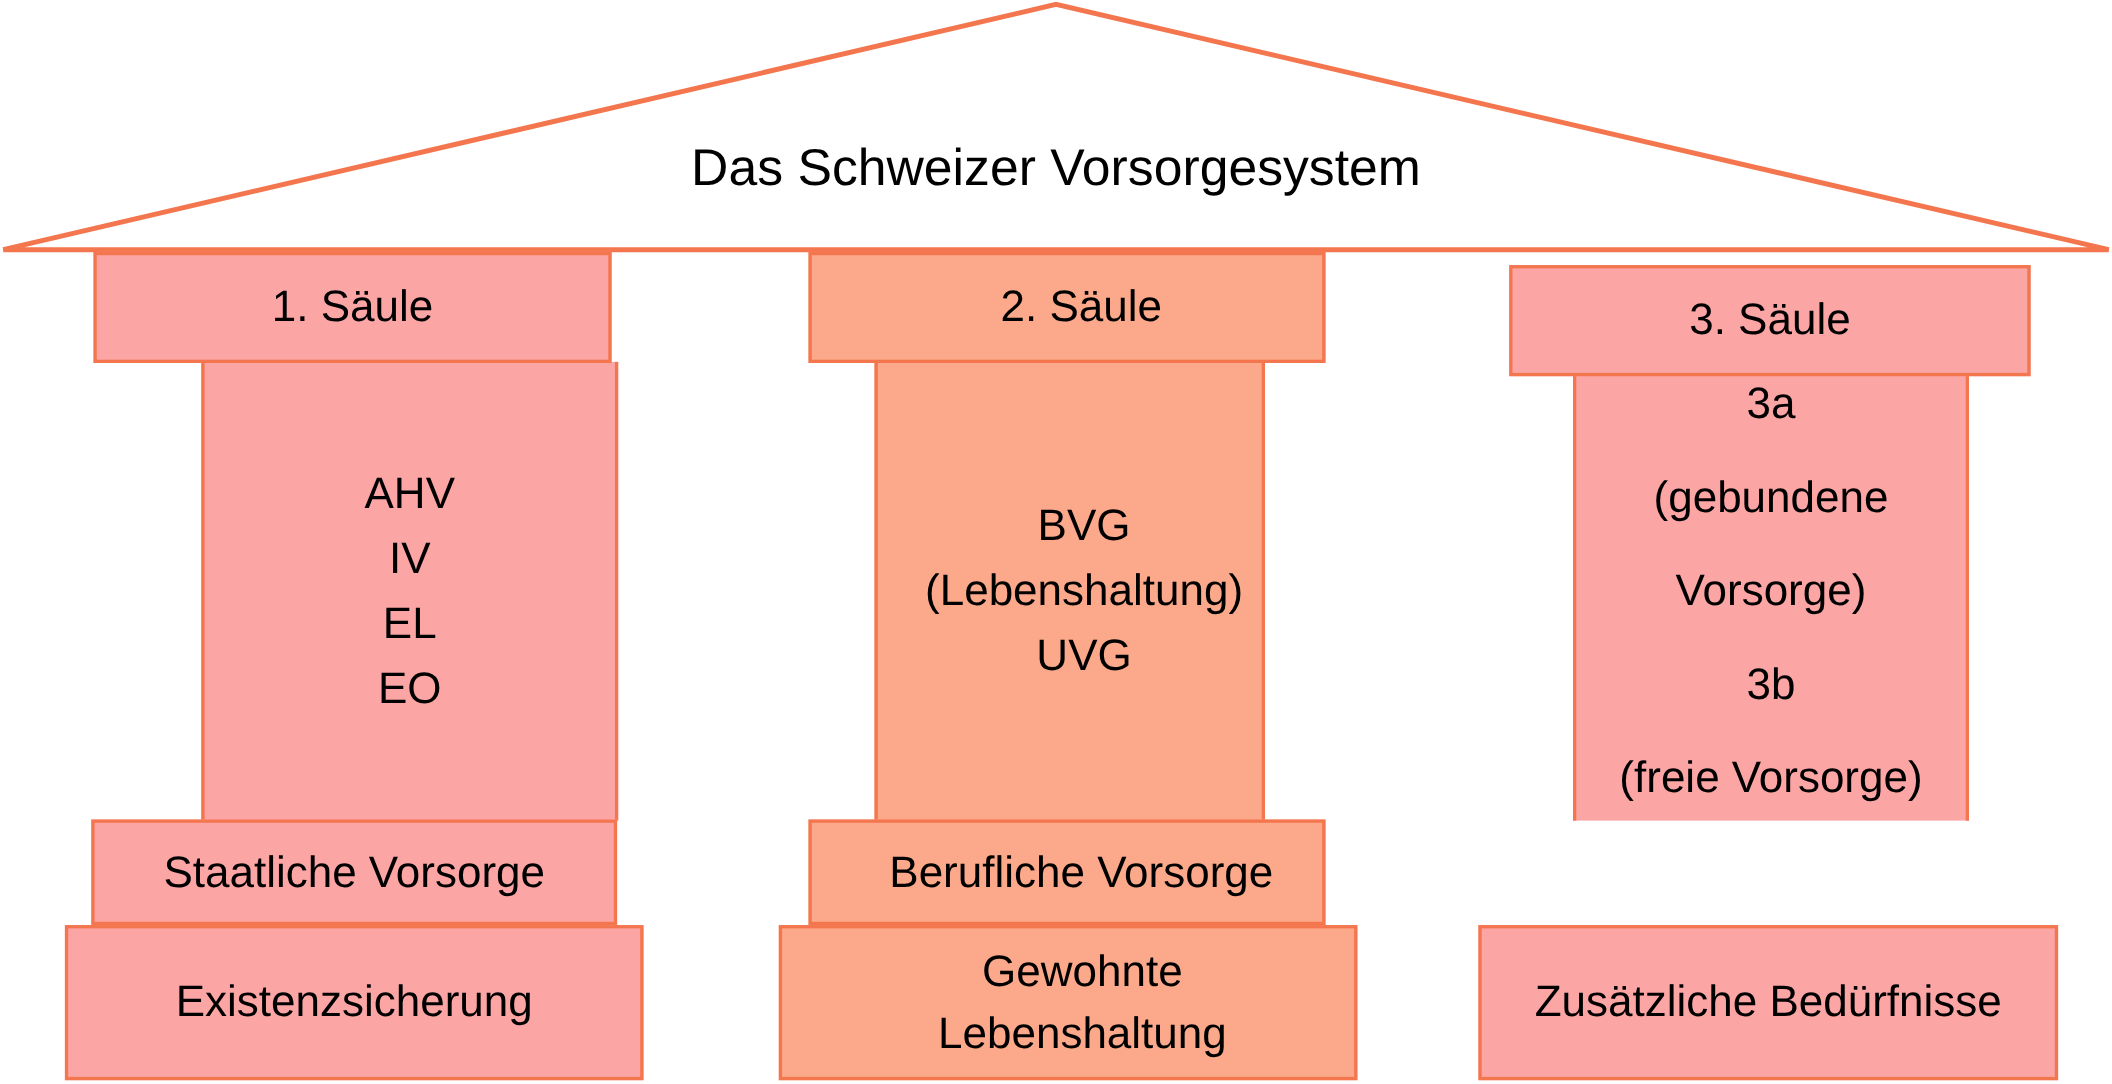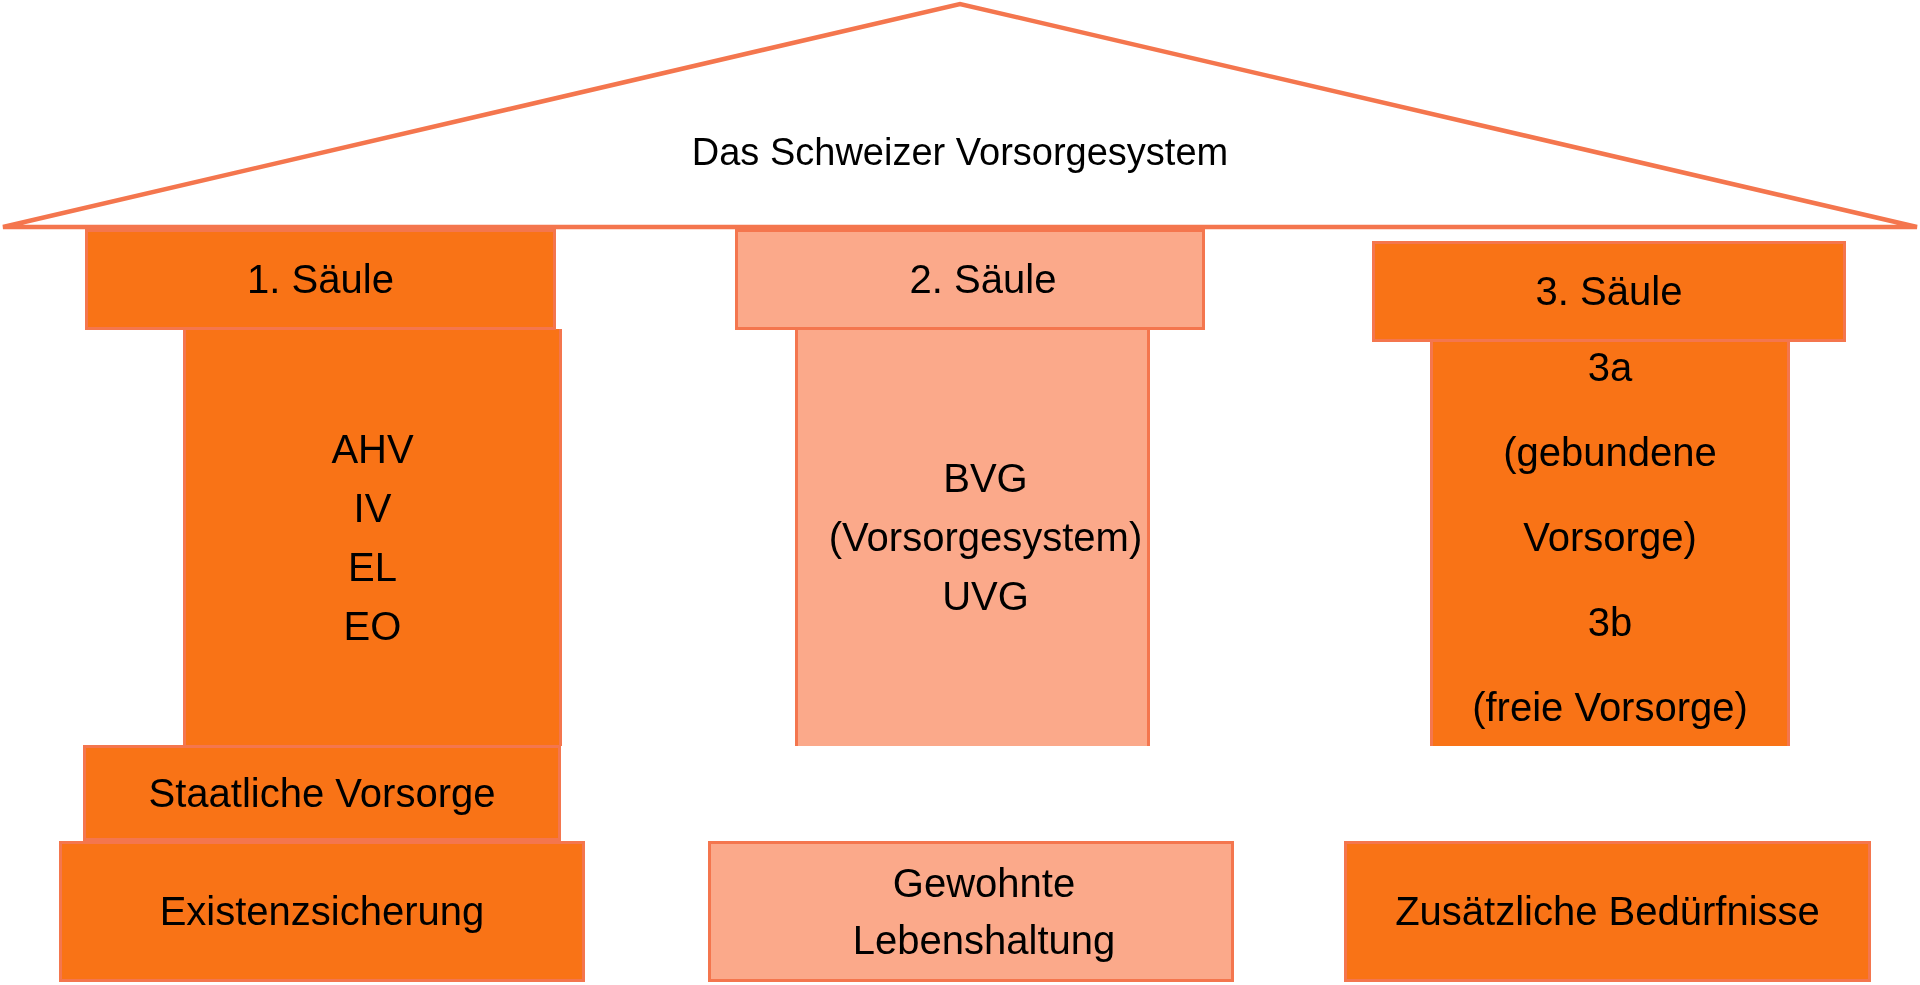--- a/index.html
+++ b/index.html
@@ -28,29 +28,29 @@
     stroke: var(--accent, #F4764E);
     stroke-width: 4.5;
     stroke-linejoin: miter;
   }
   .title {
     position: absolute;
     left: 0;
     right: 0;
     top: 128px;
     text-align: center;
-    font-size: 38px;
+    font-size: 47px;
     line-height: 48px;
     color: #000000;
   }
   .box {
     position: absolute;
     box-sizing: border-box;
     border: 3.5px solid var(--accent, #F4764E);
-    background: #f97316;
+    background: #fca5a5;
     display: flex;
     align-items: center;
     justify-content: center;
     text-align: center;
     font-size: 40px;
     color: #000000;
   }
   .filled {
     background: var(--fill, #FBA98A);
     padding-left: 26px;
@@ -99,24 +99,25 @@
     <div>EO</div>
   </div>
   <div class="box p1-header">1. Säule</div>
   <div class="box p1-capital">Staatliche Vorsorge</div>
   <div class="box base p1-base">
     <div>Existenzsicherung</div>
   </div>
 
   <div class="box shaft filled p2-shaft">
     <div>BVG</div>
-    <div>(Vorsorgesystem)</div>
+    <div>(Lebenshaltung)</div>
     <div>UVG</div>
   </div>
   <div class="box filled p2-header">2. Säule</div>
+  <div class="box filled p2-capital">Berufliche Vorsorge</div>
   <div class="box base filled p2-base">
     <div>Gewohnte</div>
     <div>Lebenshaltung</div>
   </div>
 
   <div class="box shaft p3-shaft">
     <div>3a</div>
     <div>(gebundene</div>
     <div>Vorsorge)</div>
     <div>3b</div>

